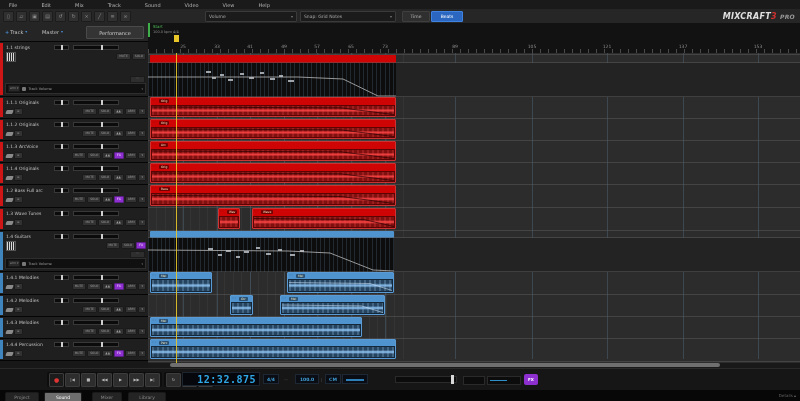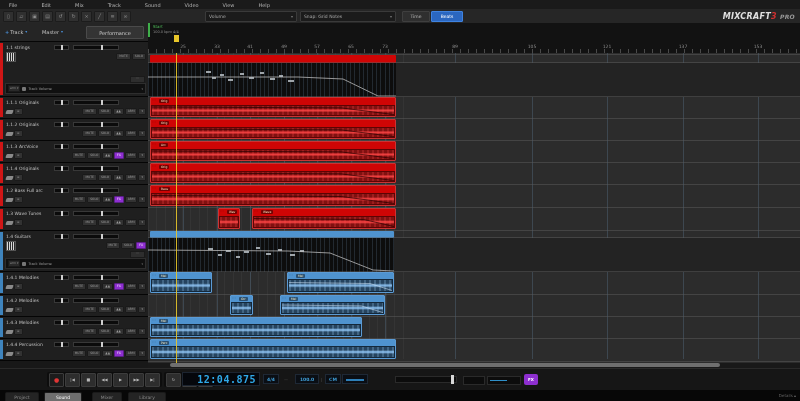--- a/index.html
+++ b/index.html
@@ -621,21 +621,21 @@
         <span class="pbtn">▶</span>
         <span class="pbtn">▶▶</span>
         <span class="pbtn">▶|</span>
       </div>
     <div class="tgroup" style="left:164px" id="mbtns">
         <span class="pbtn">↻</span>
         <span class="pbtn">△</span>
         <span class="pbtn">≣</span>
       </div>
     <div class="timep">
-        <span>12:04.875</span>
+        <span>12:32.875</span>
       </div>
     <div class="tbox" style="left:263px;width:16px">4/4</div>
     <div class="tsep" style="left:284px">—</div>
     <div class="tbox" style="left:295px;width:24px">100.0</div>
     <div class="tsep" style="left:321px">|</div>
     <div class="tbox" style="left:325px;width:16px">CM</div>
     <div class="barbox">
         <i></i>
       </div>
     <div class="mslider">

